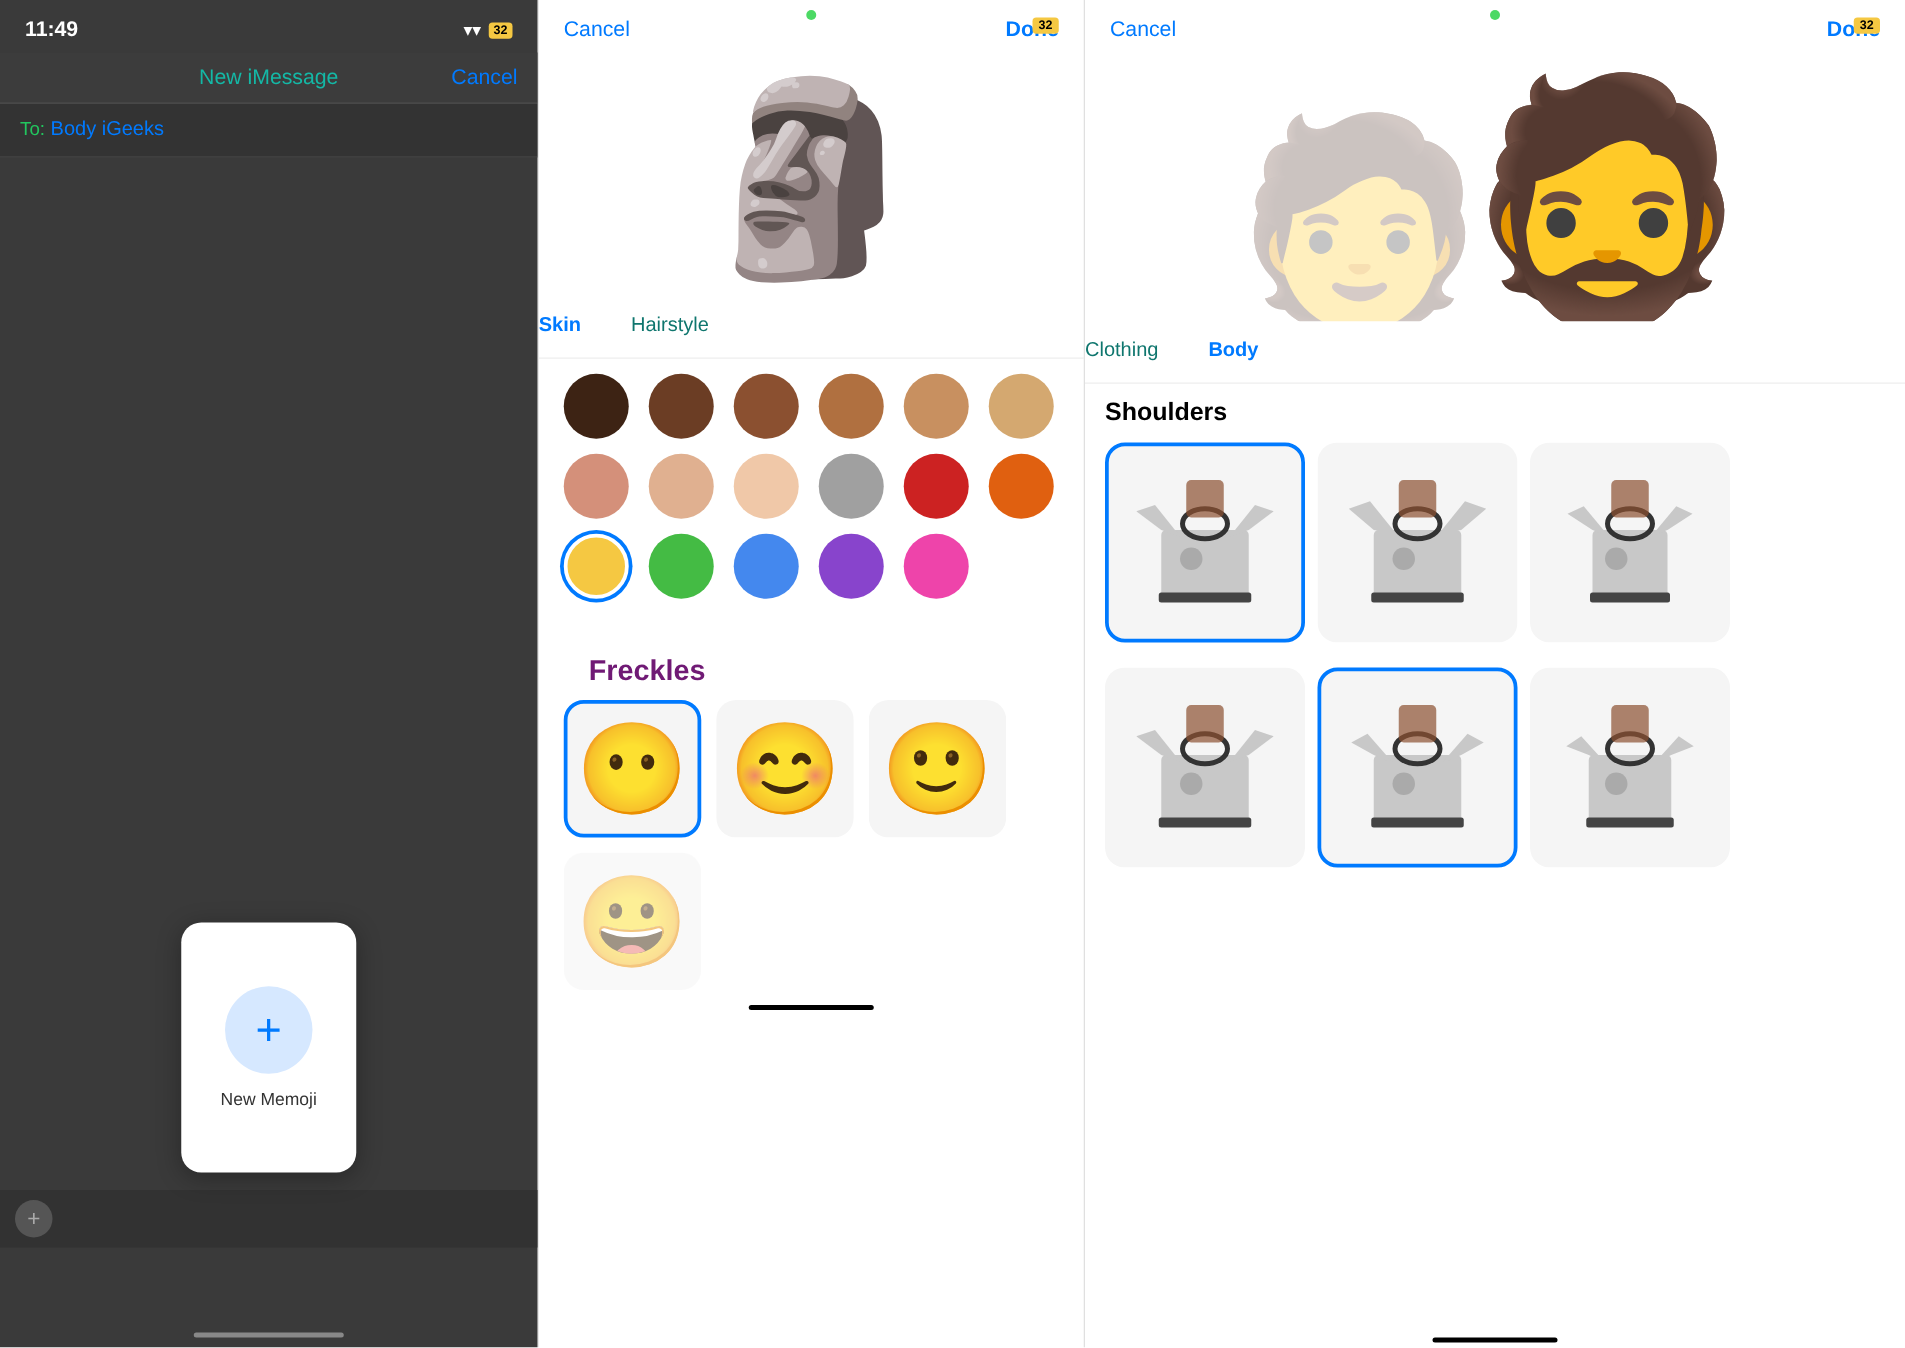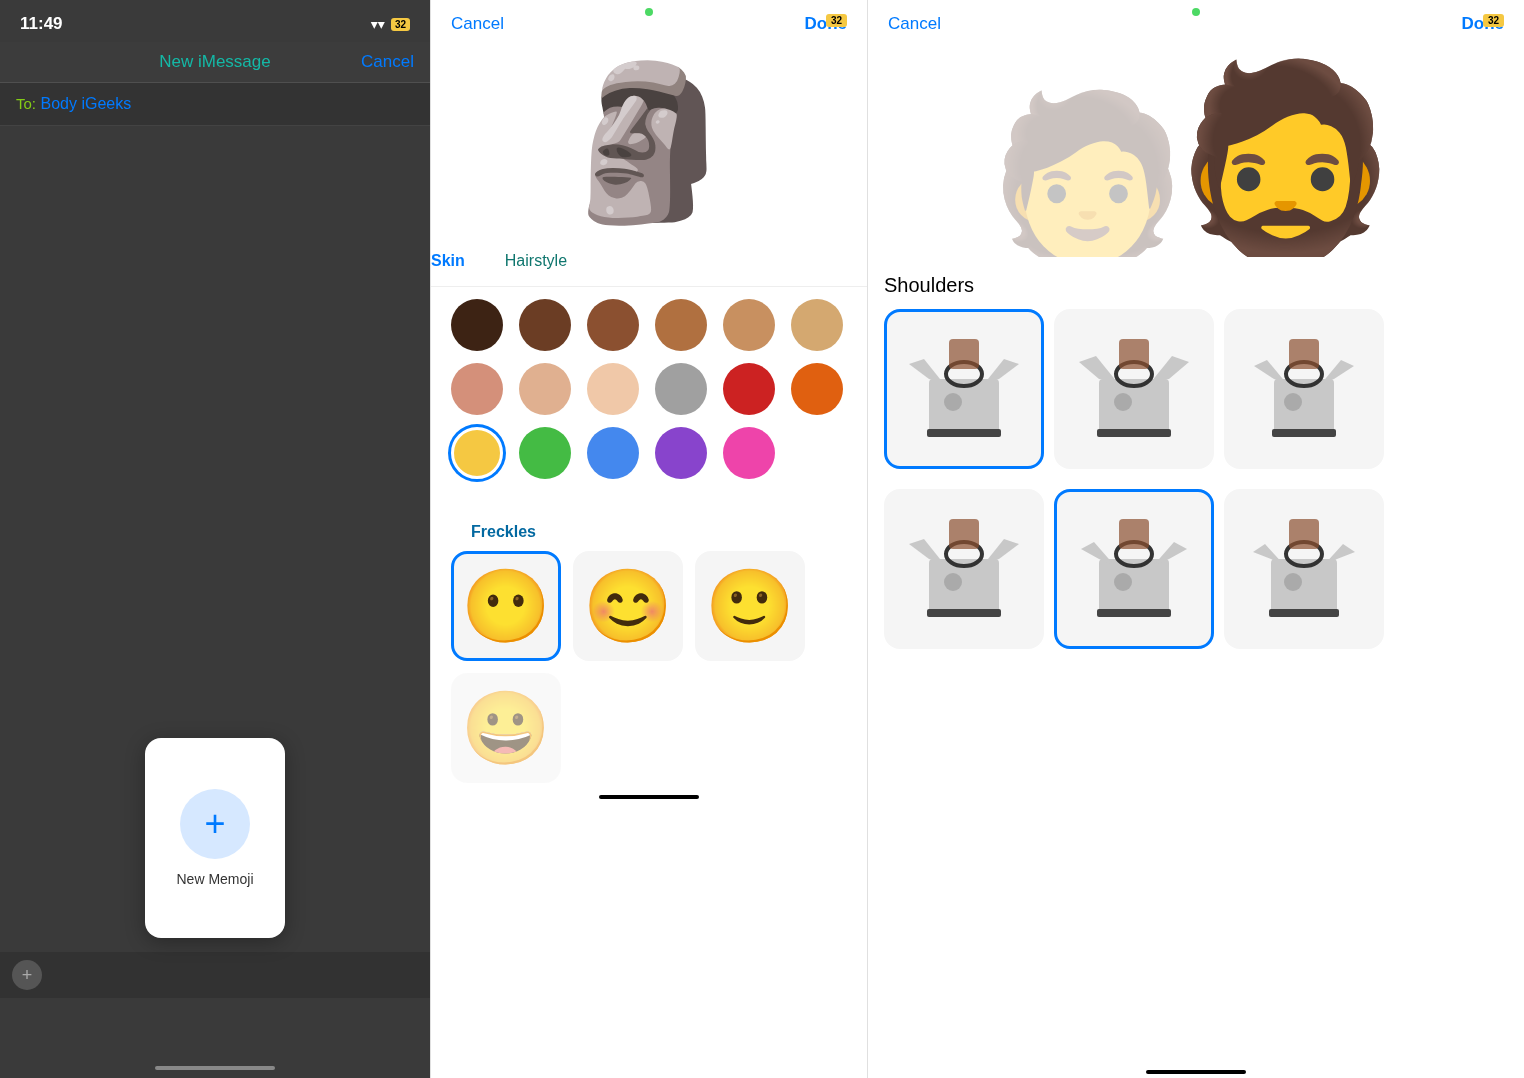--- a/index.html
+++ b/index.html
@@ -71,21 +71,21 @@
       color: #007aff;
     }
 
     .to-row {
       background: rgba(50,50,50,0.8);
       padding: 12px 16px;
       border-bottom: 1px solid rgba(255,255,255,0.08);
     }
     .to-label {
       font-size: 15px;
-      color: #84cc16;
+      color: #22c55e;
     }
     .to-name {
       color: #007aff;
     }
 
     .message-area {
       flex: 1;
       height: 380px;
     }
 
@@ -246,23 +246,23 @@
       font-size: 16px;
       color: #0f766e;
       padding-bottom: 4px;
     }
     .tab-item.active {
       color: #007aff;
       font-weight: 600;
     }
 
     .section-label {
-      font-size: 16px;
+      font-size: 23px;
       font-weight: 700;
-      color: #0369a1;
+      color: #701a75;
       padding: 16px 20px 10px;
     }
 
     
     .color-grid {
       display: grid;
       grid-template-columns: repeat(6, 1fr);
       gap: 12px;
       padding: 12px 20px 16px;
     }
@@ -313,21 +313,21 @@
     }
 
     .body-options-section {
       padding: 12px 16px;
       flex: 1;
       overflow-y: auto;
     }
 
     .option-section-title {
       font-size: 20px;
-      font-weight: 400;
+      font-weight: 700;
       color: #000;
       margin-bottom: 12px;
     }
 
     .shirt-grid {
       display: flex;
       gap: 10px;
       margin-bottom: 20px;
       flex-wrap: wrap;
     }
@@ -467,20 +467,24 @@
     <span class="battery-badge-sm">32</span>
   </div>
 
   <div class="body-memoji-preview">
     <div style="font-size:180px; line-height:1; display:flex; align-items:flex-end; justify-content:center; overflow:hidden; height:210px; gap:-20px;">
       <span style="font-size:160px; margin-right:-20px; opacity:0.3;">🧑</span>
       <span style="font-size:190px;">🧔</span>
     </div>
   </div>
 
+  <div class="tab-bar-editor">
+    <span class="tab-item">Clothing</span>
+    <span class="tab-item active">Body</span>
+  </div>
 
   <div class="body-options-section">
 
     <div class="option-section-title">Shoulders</div>
     <div class="shirt-grid">
 
       <div class="shirt-item selected">
         <svg width="110" height="110" viewBox="0 0 110 110">
           <rect x="20" y="45" width="70" height="55" rx="4" fill="#c8c8c8"></rect>
           <polygon points="20,45 0,30 15,25 35,50" fill="#c8c8c8"></polygon>

